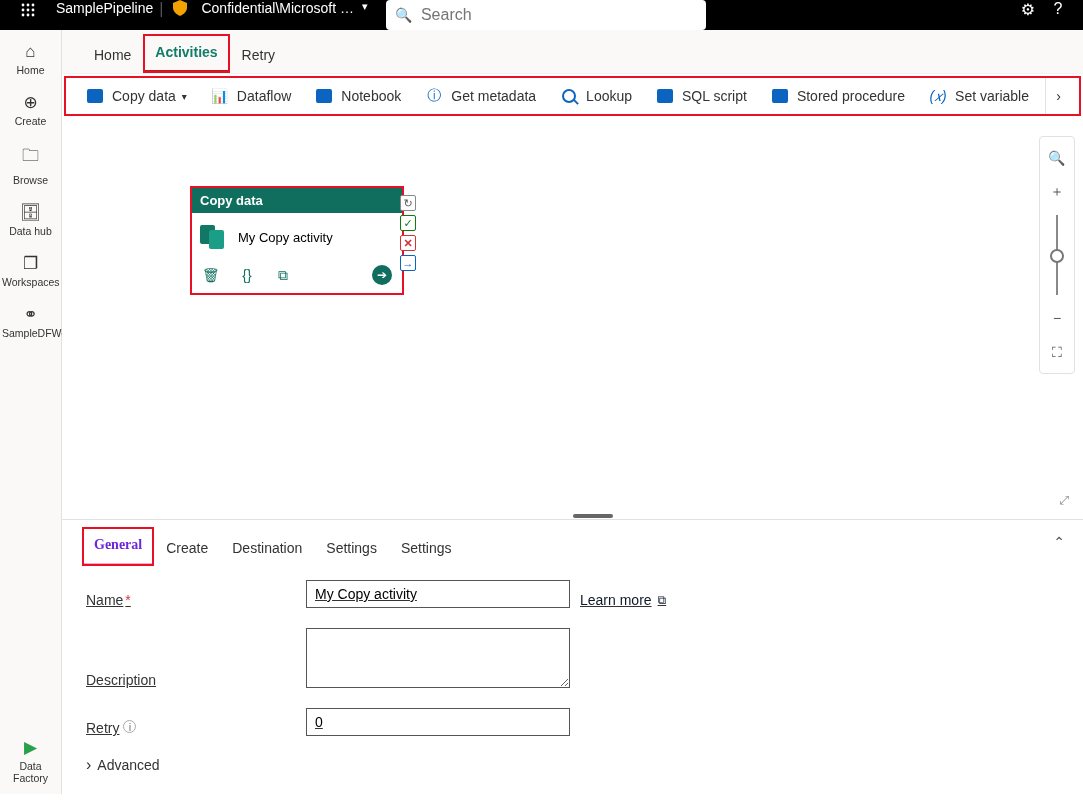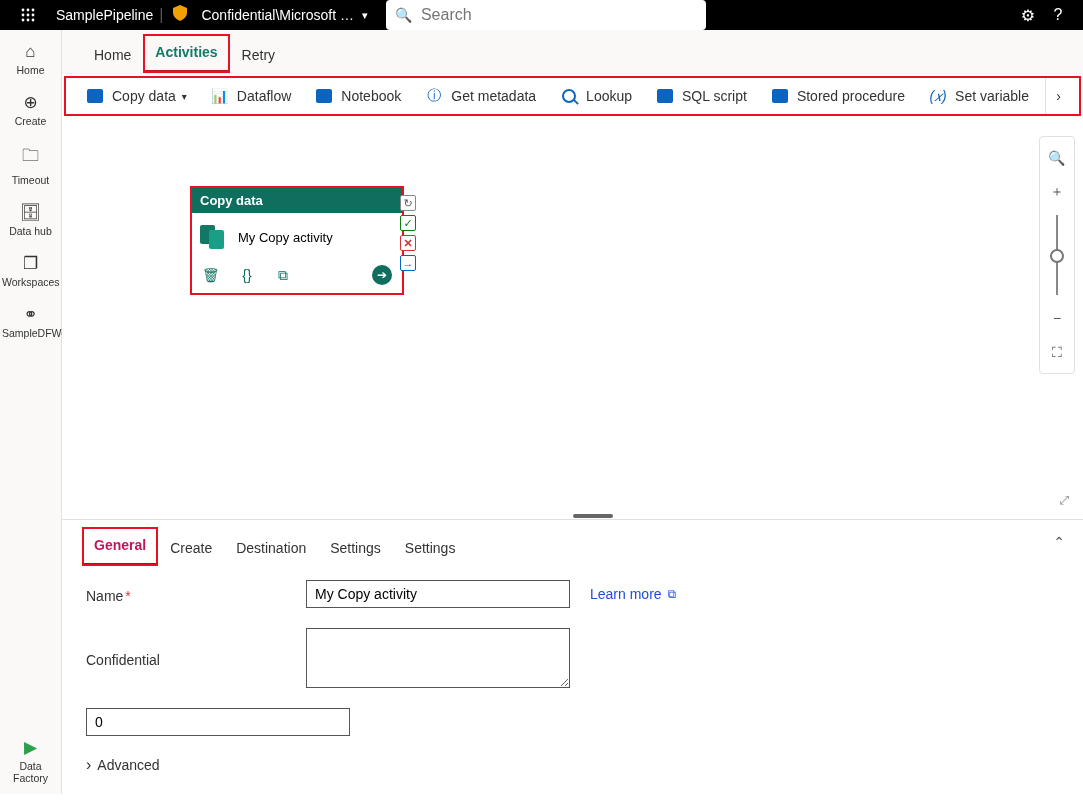--- a/index.html
+++ b/index.html
@@ -1,18 +1,18 @@
 <!DOCTYPE html>
 <html><head>
 <meta charset="utf-8">
 <style>
   * { box-sizing: border-box; margin: 0; padding: 0; font-family: "Segoe UI", sans-serif; }
   html, body { width: 1083px; height: 810px; overflow: hidden; background: #fff; }
 
-  .topbar { height: 30px; background: #000; color: #fff; display: flex; align-items: center; padding: 0 10px; }
+  .topbar { height: 30px; background: #000; color: #fff; display: flex; padding: 0 10px; }
   .waffle-icon { width: 20px; height: 20px; margin: 0 8px; display:flex; align-items:center; justify-content:center; }
   .topbar .app-title { font-size: 14px; margin-left: 10px; }
   .topbar .divider { margin: 0 6px; color:#555; }
   .topbar .drop { margin-left:8px; font-size:11px; }
   .search-wrap { margin-left: 18px; background:#fff; border-radius:4px; width:320px; height:30px; display:flex; align-items:center; padding:0 10px; color:#666; }
   .search-wrap .s-icon { margin-right:8px; color:#444; font-size:14px; }
   .spacer { flex:1; }
   .top-icon { width:30px; text-align:center; font-size:16px; }
 
   .shell { display:flex; height: calc(810px - 46px); }
@@ -58,32 +58,32 @@
   .dot.skip{ color:#0b64c0; border-color:#0b64c0;}
   .ac-foot { display:flex; align-items:center; gap:18px; padding:6px 10px 8px; }
   .foot-ic { width:18px; height:18px; display:flex; align-items:center; justify-content:center; color:#0f6e5e; font-size:14px; }
   .foot-go { margin-left:auto; width:20px; height:20px; border-radius:50%; background:#0f6e5e; color:#fff; display:flex; align-items:center; justify-content:center; font-size:12px;}
 
   .drag-handle{ position:absolute; top:-6px; left:50%; width:40px; height:4px; background:#666; border-radius:2px;}
 
   .prop-panel { border-top:1px solid #e1e1e1; position:relative; padding:0 0 20px; }
   .prop-tabs { height:46px; display:flex; align-items:flex-end; padding:0 20px; }
   .ptab { padding:10px 12px; font-size:14px; cursor:pointer; color:#333; }
-  .ptab.active { color:#be185d; font-weight:600; border-bottom:3px solid #701a75; }
+  .ptab.active { color:#6d28d9; font-weight:600; border-bottom:3px solid #f9a8d4;font-family:Liberation Serif, serif; }
   .ptab.boxed-red { outline:2px solid #e81123; outline-offset:-2px; }
   .collapse-ic { position:absolute; right:18px; top:14px; font-size:14px; color:#555; }
 
   .form { padding:14px 24px 0; font-size:14px; color:#333; }
-  .form-row { display:flex; align-items:center; margin-bottom:20px; }
+  .form-row { display:flex; align-items:flex-end; margin-bottom:20px;text-decoration:underline; }
   .form-label { width:220px; padding-top:4px; }
   .req{ color:#d13438; margin-left:2px;}
   .info{ font-size:11px; vertical-align:top; color:#777; border:1px solid #aaa; border-radius:50%; width:13px; height:13px; display:inline-flex; align-items:center; justify-content:center; margin-left:4px;}
   .form-input { width:264px; padding:5px 8px; border:1px solid #555; font-size:14px; font-family:inherit; }
   textarea.form-input{ height:60px; resize:both; }
-  .learn { margin-left:20px; color:#1d4ed8; font-size:14px; display:inline-flex; align-items:center;}
+  .learn { margin-left:10px; color:#0f172a; font-size:14px; display:inline-flex; align-items:center;}
   .ext-ic{ margin-left:6px; font-size:12px;}
   .adv { padding-left:0; font-size:14px; cursor:pointer; }
   .adv::before{ content:"›"; display:inline-block; transform:rotate(0deg); margin-right:6px; font-size:16px; }
 
   
   .db-ic{ width:16px; height:14px; background:#0b64c0; border-radius:2px; position:relative;}
   .mag-ic{ width:14px; height:14px; border:2px solid #0b64c0; border-radius:50%; position:relative;}
   .mag-ic::after{content:""; position:absolute; width:6px; height:2px; background:#0b64c0; right:-5px; bottom:-2px; transform:rotate(45deg);}
 </style>
 </head>
@@ -131,21 +131,21 @@
     <div class="nav-item">
         <span class="nav-icon">⌂</span>
         <span class="nav-label">Home</span>
       </div>
     <div class="nav-item">
         <span class="nav-icon">⊕</span>
         <span class="nav-label">Create</span>
       </div>
     <div class="nav-item">
         <span class="nav-icon">🗀</span>
-        <span class="nav-label">Timeout</span>
+        <span class="nav-label">Browse</span>
       </div>
     <div class="nav-item">
         <span class="nav-icon">🗄</span>
         <span class="nav-label">Data hub</span>
       </div>
     <div class="nav-item">
         <span class="nav-icon">❐</span>
         <span class="nav-label">Workspaces</span>
       </div>
     <div class="nav-item">
@@ -262,23 +262,24 @@
       <div class="form">
         <div class="form-row">
           <div class="form-label"><span>Name</span><span class="req">*</span></div>
           <input class="form-input" value="My Copy activity" style="">
           <a class="learn">
               <span>Learn more</span>
               <span class="ext-ic">⧉</span>
             </a>
         </div>
         <div class="form-row">
-          <div class="form-label">Confidential</div>
+          <div class="form-label">Description</div>
           <textarea class="form-input" style=""></textarea>
         </div>
         <div class="form-row">
+          <div class="form-label"><span>Retry</span><span class="info">i</span></div>
           <input class="form-input" value="0" style="">
         </div>
         <div class="adv">Advanced</div>
       </div>
     </div>
   </div>
 </div>
 
 </body></html>

